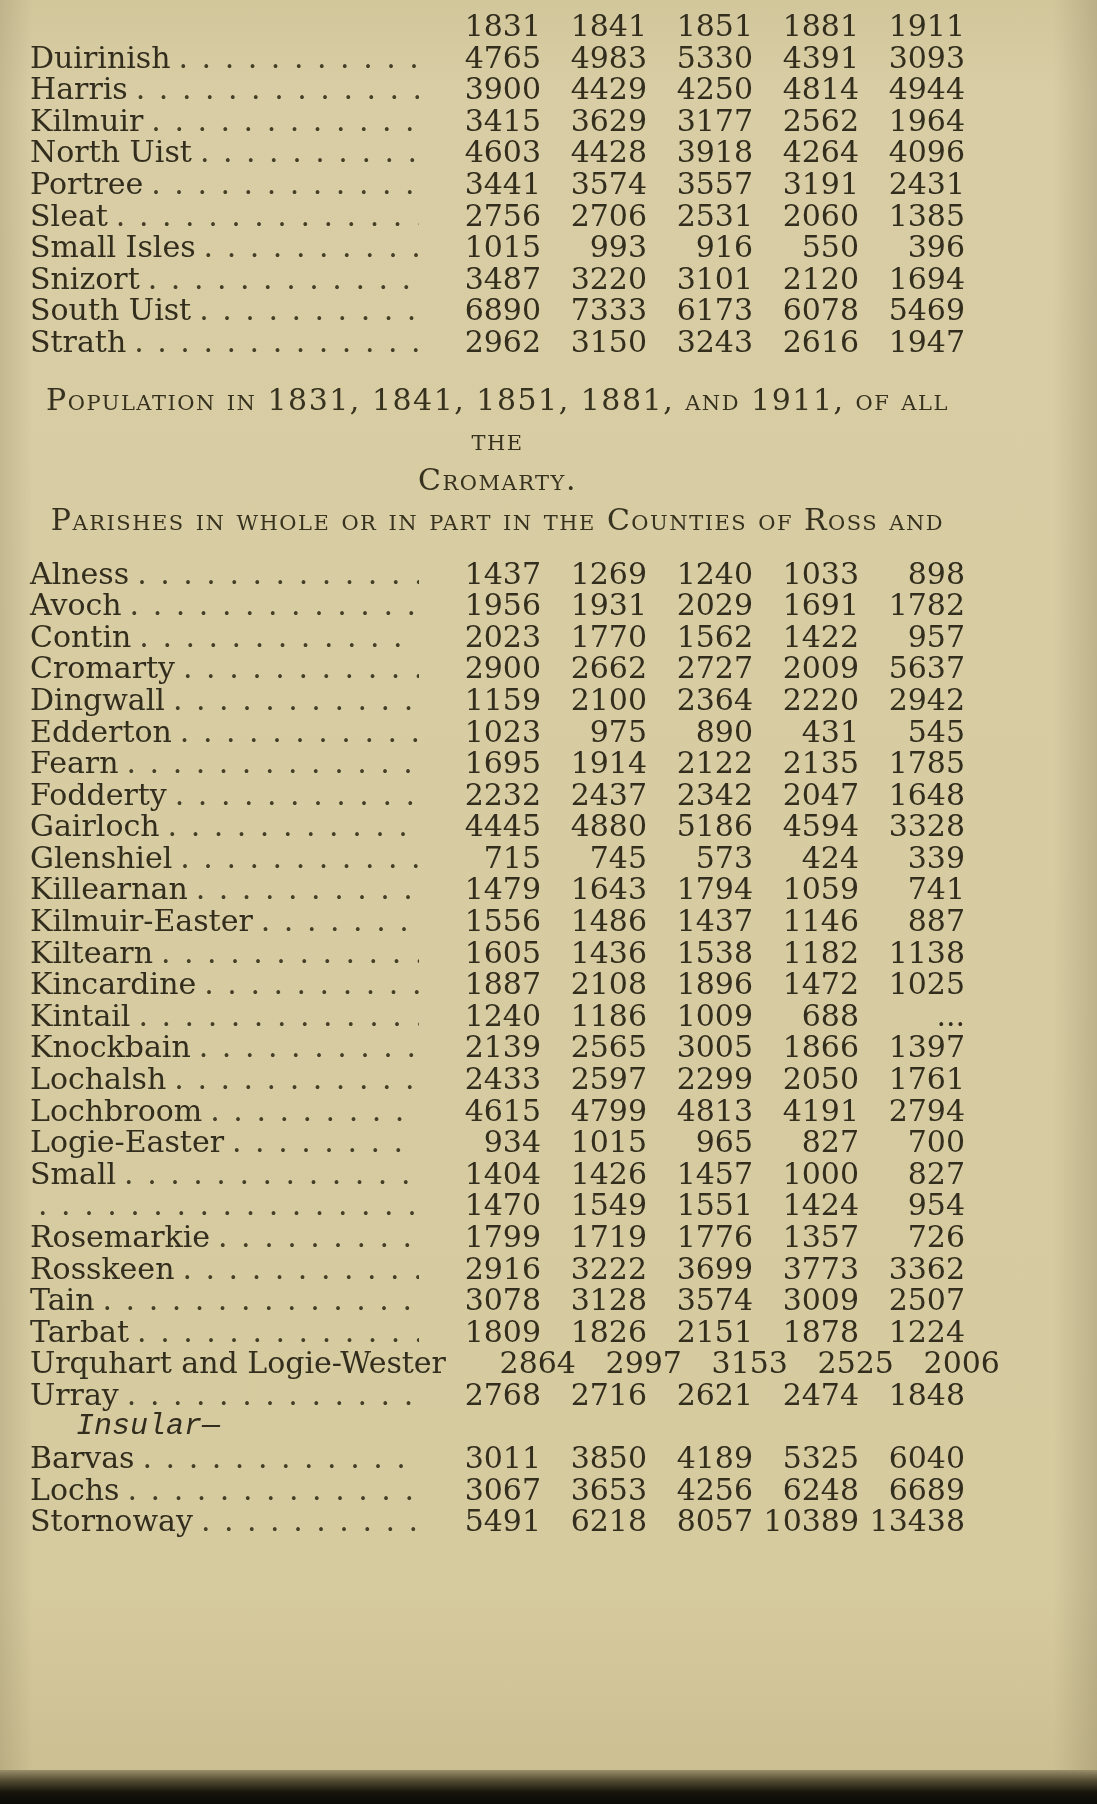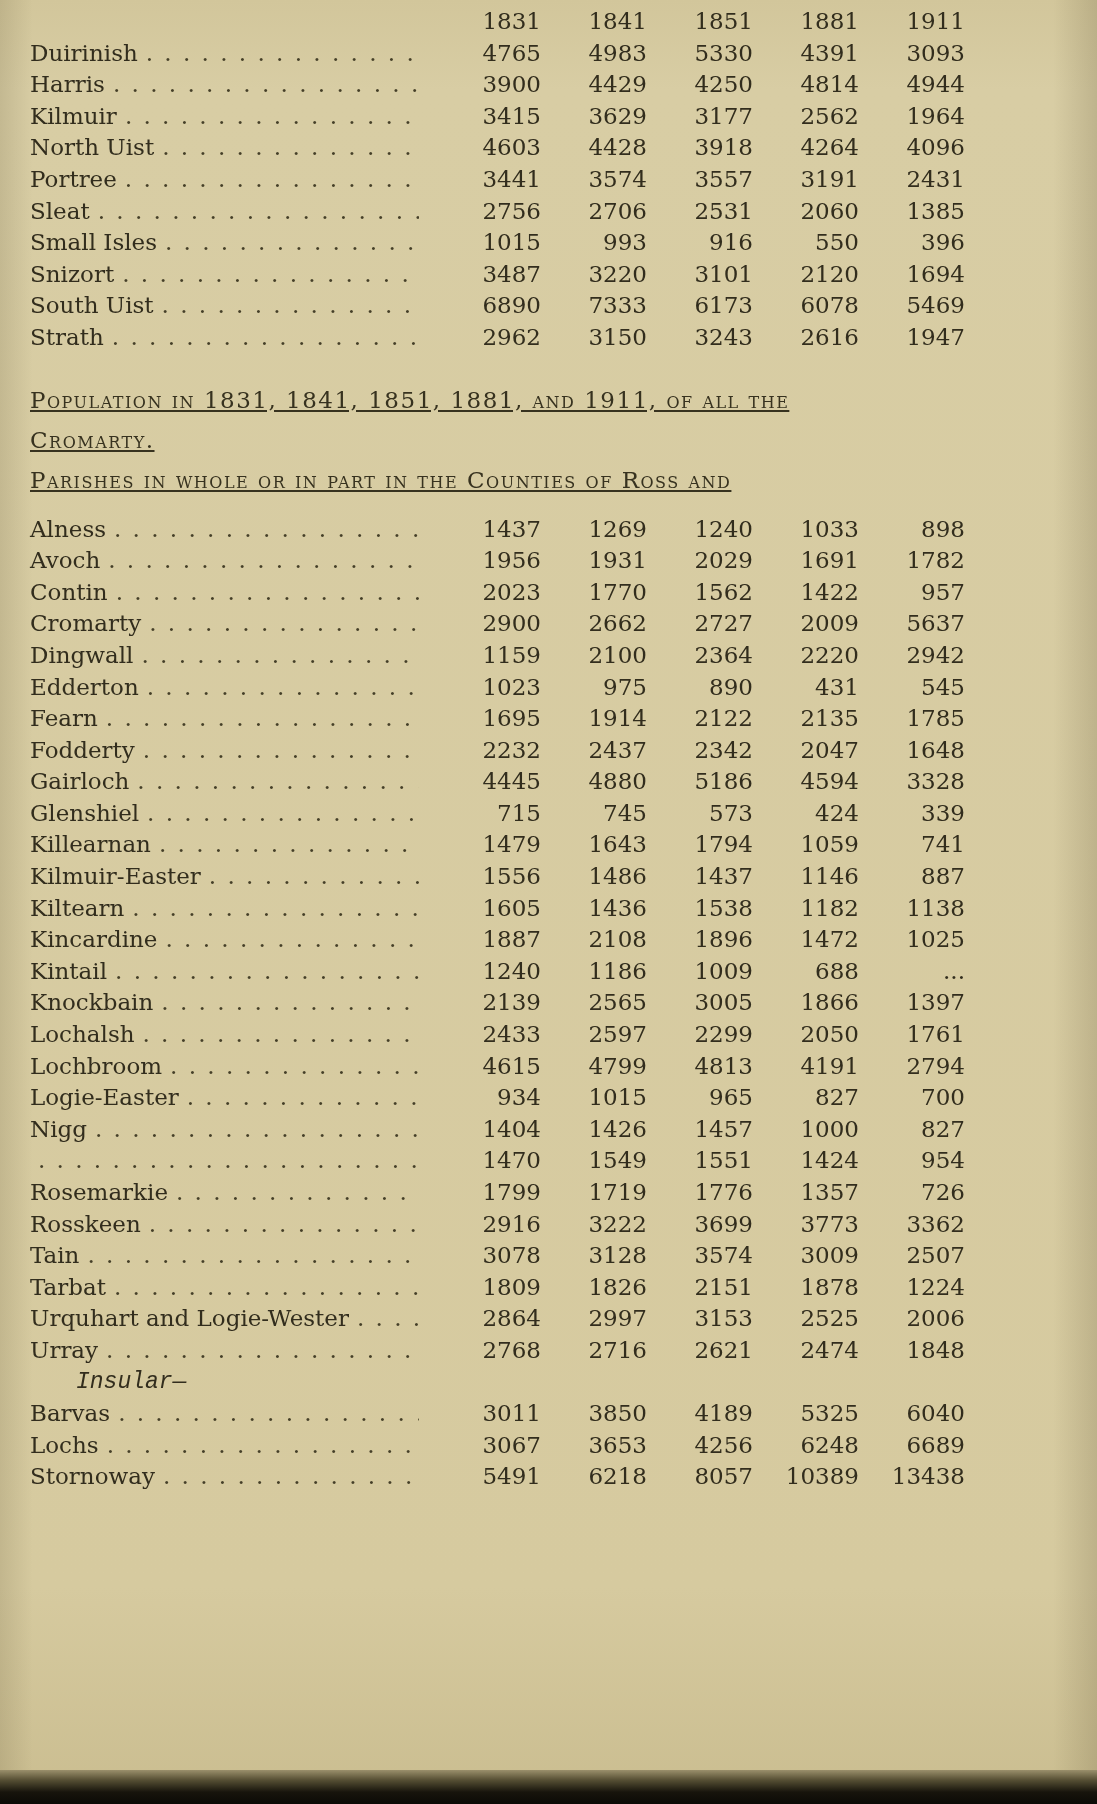--- a/index.html
+++ b/index.html
@@ -7,21 +7,21 @@
   body {
     font-family: "DejaVu Serif", "Liberation Serif", serif;
     background: #b9ae88;
   }
   .page {
     position: relative;
     width: 1097px;
     height: 1804px;
     overflow: hidden;
     color: #322d1d;
-    font-size: 23px;
+    font-size: 30px;
     padding: 8px 132px 0 30px;
     background:
       linear-gradient(90deg, rgba(89,78,48,.16), rgba(0,0,0,0) 3%, rgba(0,0,0,0) 96%, rgba(89,78,48,.20)),
       linear-gradient(180deg, #d2c69b 0%, #d8cda4 5%, #d6ca9f 88%, #cabd90 100%);
     font-feature-settings: "onum";
   }
   .table { width: 100%; }
   .row {
     display: flex;
     align-items: baseline;
@@ -41,27 +41,26 @@
     content: ". . . . . . . . . . . . . . . . . . . . . . . . . . . . . . . . . . . . . . . . . . . . . . . . . . . . . . . . . . . . . . . . . . . .";
   }
   .header-row .leader::after { content: ""; }
   .val {
     flex: 0 0 106px;
     width: 106px;
     text-align: right;
     white-space: nowrap;
   }
   .heading {
-    text-align: left;
+    text-align: center;
     font-variant: small-caps;
     letter-spacing: 1.5px;
     line-height: 40px;
     margin: 24px 0 16px 0;
     color: #37321f;
-    text-decoration: underline;
   }
   .row.sub { padding-left: 46px; font-style: italic; font-family: Liberation Mono, monospace; }
   .scan-edge {
     position: absolute;
     left: 0; right: 0; bottom: 0;
     height: 34px;
     background: linear-gradient(180deg, #9a8f6b 0%, #554e33 30%, #17140c 65%, #0b0a06 100%);
   }
 </style>
 </head>
@@ -343,21 +342,21 @@
       <div class="row">
         <span class="parish">Logie-Easter</span>
         <span class="leader"></span>
         <span class="val">934</span>
         <span class="val">1015</span>
         <span class="val">965</span>
         <span class="val">827</span>
         <span class="val">700</span>
       </div>
       <div class="row">
-        <span class="parish">Nigg</span>
+        <span class="parish">Small</span>
         <span class="leader"></span>
         <span class="val">1404</span>
         <span class="val">1426</span>
         <span class="val">1457</span>
         <span class="val">1000</span>
         <span class="val">827</span>
       </div>
       <div class="row">
         <span class="leader"></span>
         <span class="val">1470</span>

